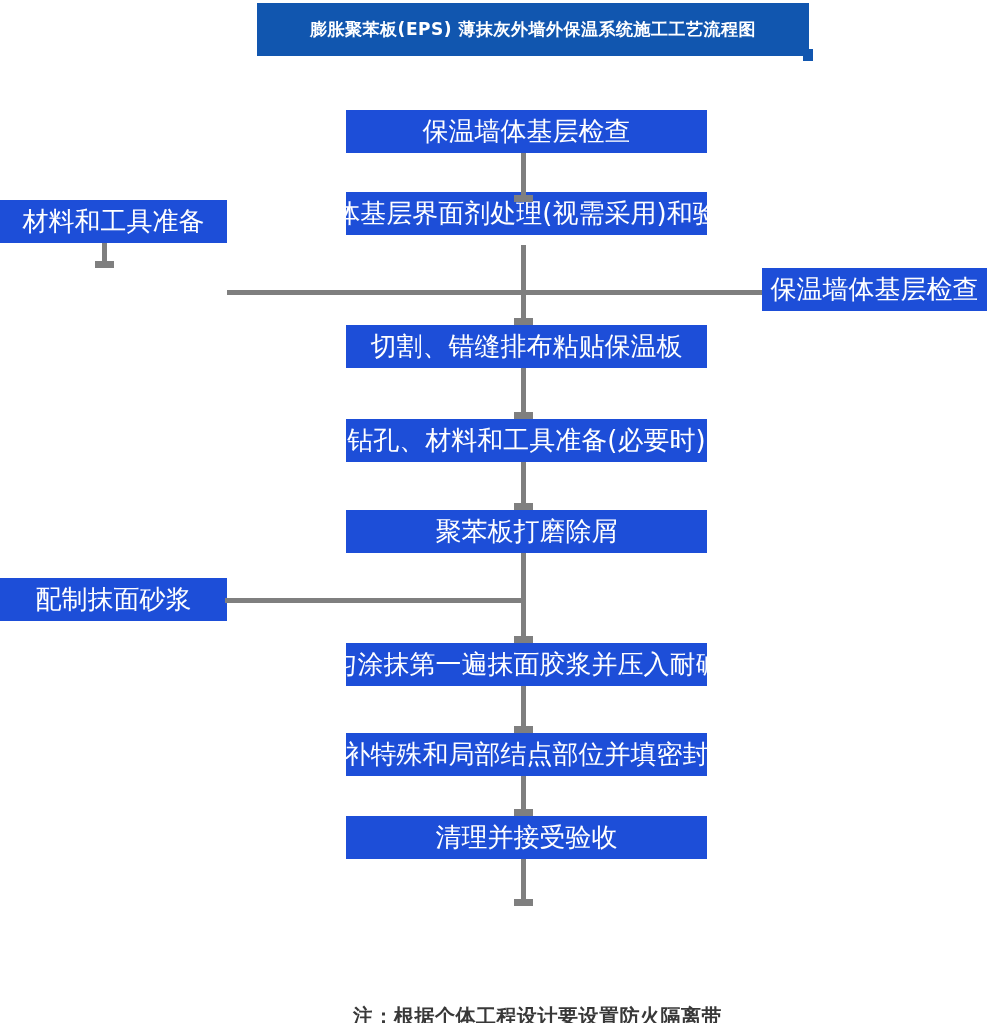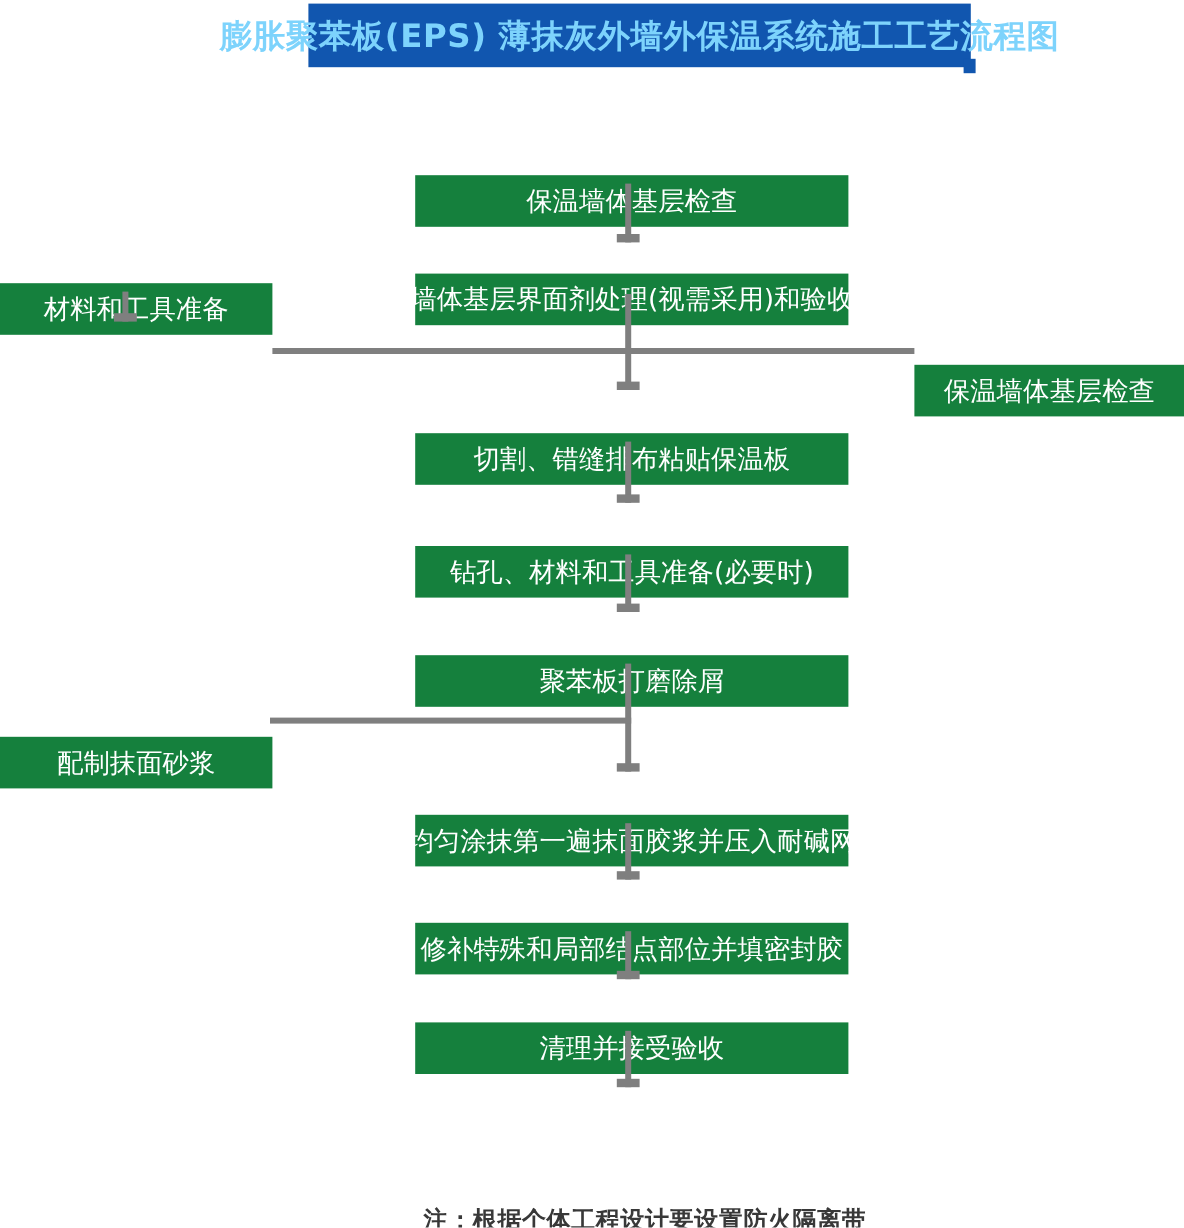--- a/index.html
+++ b/index.html
@@ -6,34 +6,34 @@
   body{
     width:987px;height:1023px;position:relative;overflow:hidden;
     background:#ffffff;
     font-family:"DejaVu Sans","Liberation Sans",sans-serif;
   }
   .stage{position:absolute;left:0;top:0;width:987px;height:1023px;}
 
   
   .title{
     position:absolute;left:257px;top:3px;width:552px;height:53px;
-    background:#1156AF;color:#7dd3fc;font-size:27px;font-weight:bold;
+    background:#1156AF;color:#ffffff;font-size:17px;font-weight:bold;
     display:flex;align-items:center;justify-content:center;
     letter-spacing:0.5px;white-space:nowrap;
   }
   .title::after{
     content:"";position:absolute;right:-4px;bottom:-5px;width:10px;height:12px;
     background:#1156AF;
   }
 
   
   .node{
-    position:absolute;background:#15803d;color:#ffffff;
+    position:absolute;background:#1d4ed8;color:#ffffff;
     height:43px;display:flex;align-items:center;justify-content:center;
-    font-size:22px;white-space:nowrap;margin-top:36px;
+    font-size:26px;white-space:nowrap;
   }
   .main-node{left:346px;width:361px;}
   .left-node{left:0;width:227px;}
   .right-node{left:762px;width:225px;}
 
   
   .vline{position:absolute;width:5px;background:#7F7F7F;left:521px;}
   .vfoot{position:absolute;width:19px;height:7px;background:#7F7F7F;left:514px;}
   .hline{position:absolute;height:5px;background:#7F7F7F;}
   .vline-side{position:absolute;width:5px;background:#7F7F7F;left:102px;}

